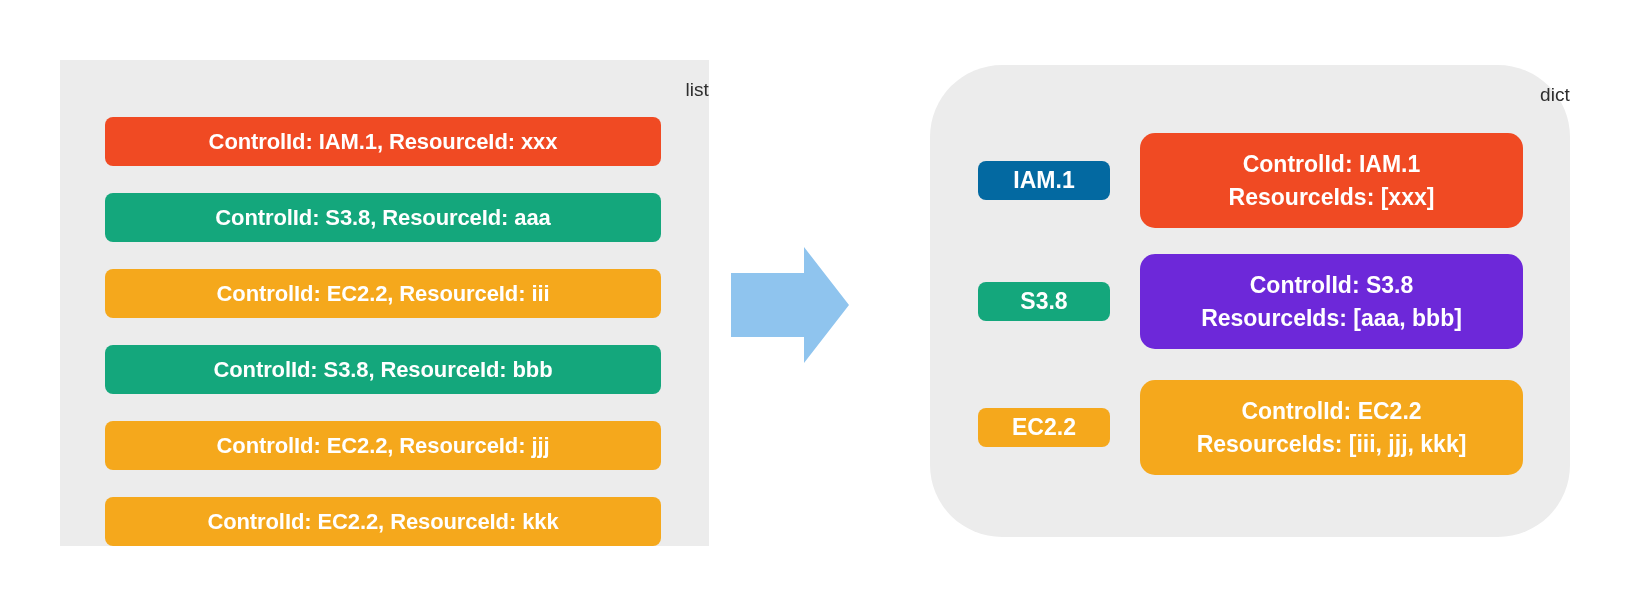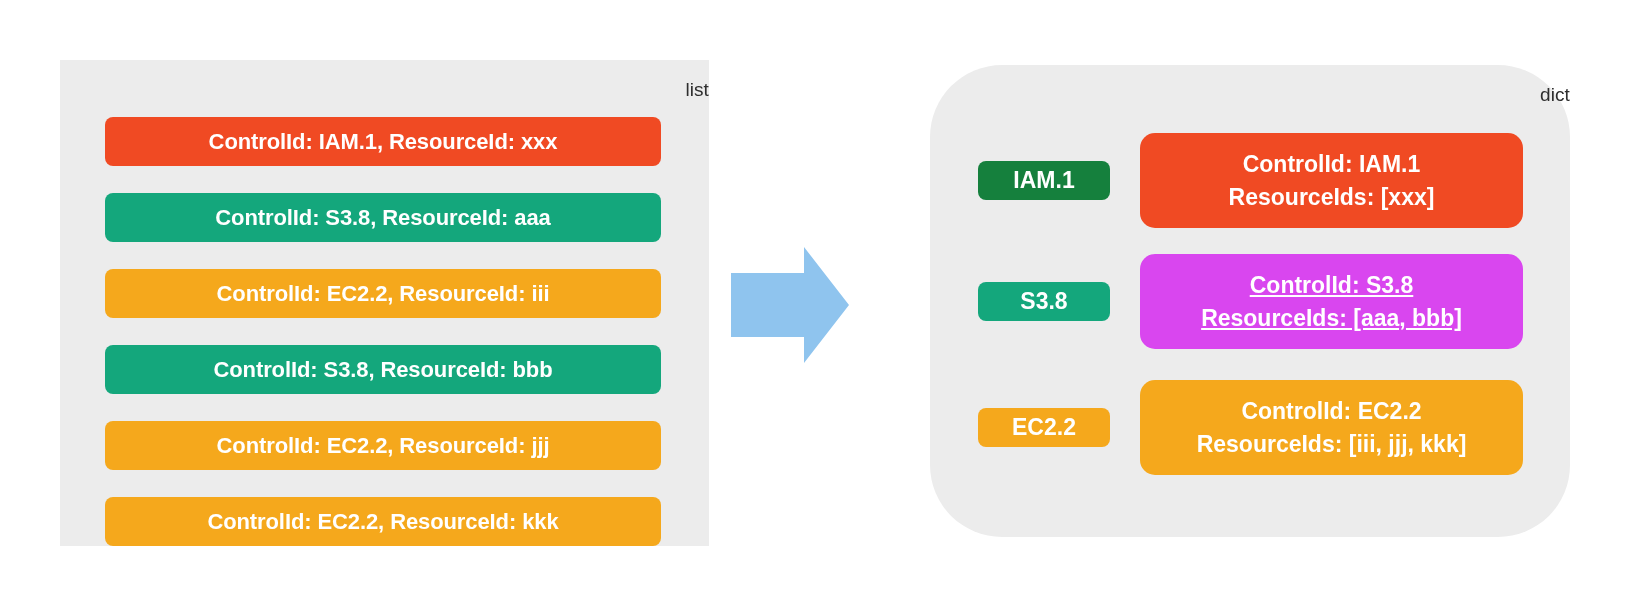--- a/index.html
+++ b/index.html
@@ -149,32 +149,32 @@
 <svg id="arrow" viewBox="0 0 118 116" aria-hidden="true">
   <polygon points="0,26 73,26 73,0 118,58 73,116 73,90 0,90" fill="#8FC4EE"></polygon>
 </svg>
 
 <div id="dict-panel" class="panel" style="background-color: rgb(236, 236, 236);">
   <div class="panel-title">dict</div>
 
   <div class="dict-rows">
 
     <div class="dict-row">
-      <div class="dict-key" style="background-color: #15803d;">IAM.1</div>
+      <div class="dict-key" style="background-color: #0369a1;">IAM.1</div>
       <div class="dict-gap"></div>
       <div class="dict-value" style="background-color: rgb(240, 74, 35);">
         <span class="ln">ControlId: IAM.1</span>
         <span class="ln">ResourceIds: [xxx]</span>
       </div>
     </div>
 
     <div class="dict-row">
       <div class="dict-key" style="background-color: rgb(20, 167, 124);">S3.8</div>
       <div class="dict-gap"></div>
-      <div class="dict-value" style="background-color: #d946ef; text-decoration: underline;">
+      <div class="dict-value" style="background-color: #6d28d9;">
         <span class="ln">ControlId: S3.8</span>
         <span class="ln">ResourceIds: [aaa, bbb]</span>
       </div>
     </div>
 
     <div class="dict-row">
       <div class="dict-key" style="background-color: rgb(245, 168, 28);">EC2.2</div>
       <div class="dict-gap"></div>
       <div class="dict-value" style="background-color: rgb(245, 168, 28);">
         <span class="ln">ControlId: EC2.2</span>

